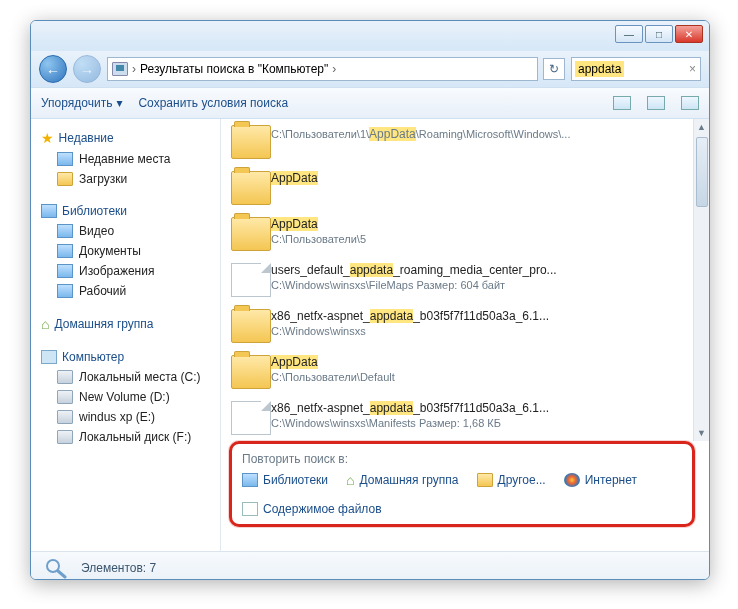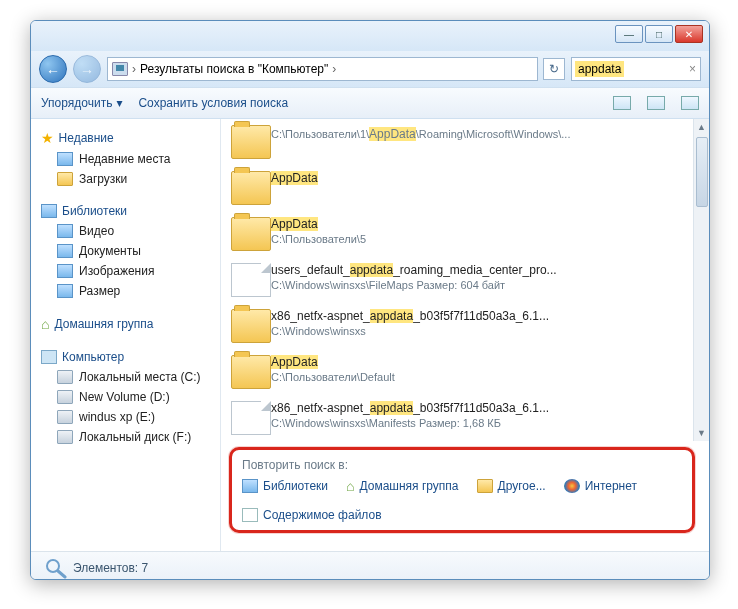--- a/index.html
+++ b/index.html
@@ -45,26 +45,26 @@
   .fico.file{background:#fff;border:1px solid #bcc6cf;position:relative}
   .fico.file:before{content:"";position:absolute;right:-1px;top:-1px;width:10px;height:10px;background:linear-gradient(135deg,#fff 48%,#bcc6cf 52%)}
   .meta{flex:1;min-width:0}
   .fname{color:#222;white-space:nowrap;overflow:hidden;text-overflow:ellipsis}
   .fname .hl{background:#ffe680}
   .fpath{color:#6a7a88;font-size:11px;white-space:nowrap;overflow:hidden;text-overflow:ellipsis;margin-top:2px}
   .fpath .hl{background:#ffe680}
   .scroll{position:absolute;right:0;top:0;width:16px;height:calc(100% - 110px);background:#eef2f6;border-left:1px solid #dbe4ec;display:flex;flex-direction:column;align-items:center}
   .sarr{height:16px;width:100%;display:flex;align-items:center;justify-content:center;color:#6a7a88;font-size:9px}
   .thumb{width:12px;height:70px;margin-top:2px;background:linear-gradient(#e6eef6,#c7d6e5);border:1px solid #a9bdd0;border-radius:2px}
-  .repeat{position:absolute;left:8px;right:14px;bottom:18px;border:3px solid #d9261c;border-radius:10px;padding:8px 10px;background:#fff;box-shadow:0 0 0 1px rgba(217,38,28,.2)}
+  .repeat{position:absolute;left:8px;right:14px;bottom:24px;border:3px solid #d9261c;border-radius:10px;padding:8px 10px;background:#fff;box-shadow:0 0 0 1px rgba(217,38,28,.2)}
   .repeat .ttl{color:#6a7a88;margin-bottom:6px}
   .rlinks{display:flex;flex-wrap:wrap;gap:14px 18px}
   .rlnk{display:flex;align-items:center;gap:5px;color:#1b4e8a}
   .ric{width:16px;height:14px}
-  .status{height:28px;border-top:1px solid #dbe4ec;background:linear-gradient(#f7fafd,#e9f0f8);display:flex;align-items:center;padding:16px 10px;color:#3a556e}
+  .status{height:28px;border-top:1px solid #dbe4ec;background:linear-gradient(#f7fafd,#e9f0f8);display:flex;align-items:center;padding:16px 10px;gap:8px;color:#3a556e}
   .mag{width:32px;height:22px}
   .mag svg{width:32px;height:22px}
 </style>
 </head>
 <body>
 
 <div class="window">
 
   <div class="glass">
     <div class="wbtn">—</div>
@@ -128,21 +128,21 @@
         <div class="it">
             <span class="ic lib"></span>
             <span>Документы</span>
           </div>
         <div class="it">
             <span class="ic lib"></span>
             <span>Изображения</span>
           </div>
         <div class="it">
             <span class="ic lib"></span>
-            <span>Размер</span>
+            <span>Рабочий</span>
           </div>
       </div>
       <div class="grp">
         <div class="gh">
             <span class="home">⌂</span>
             <span>Домашняя группа</span>
           </div>
       </div>
       <div class="grp">
         <div class="gh sel" style="padding-left:6px">

